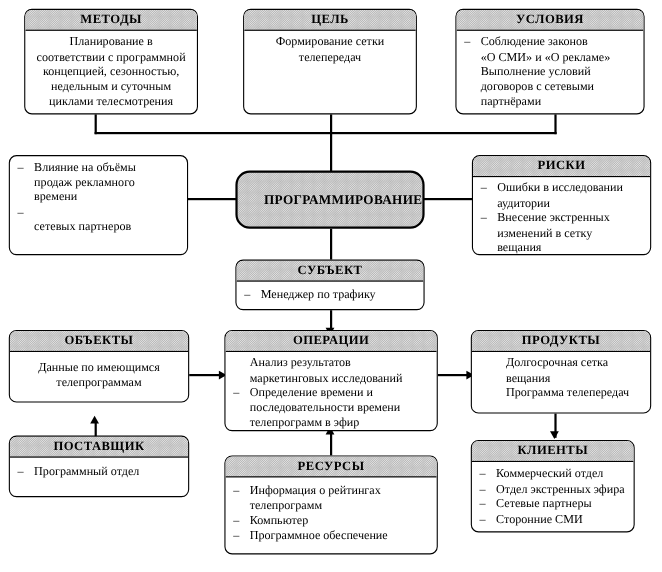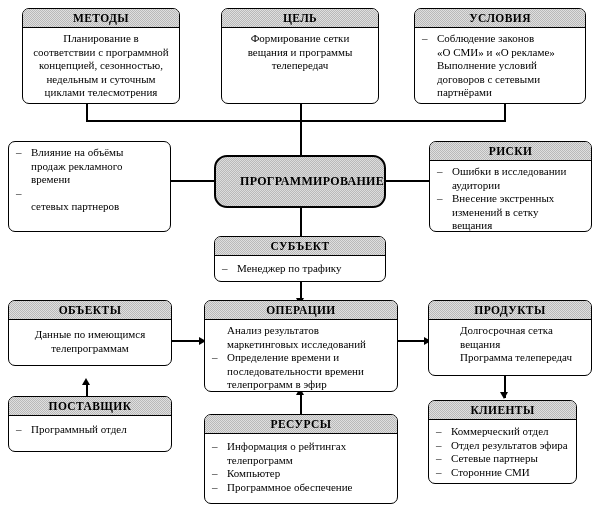--- a/index.html
+++ b/index.html
@@ -156,21 +156,20 @@
       <p>концепцией, сезонностью,</p>
       <p>недельным и суточным</p>
       <p>циклами телесмотрения</p>
     </div>
   </div>
 
   <div class="box" style="left:221px;top:8px;width:158px;height:96px;">
     <div class="hdr">ЦЕЛЬ</div>
     <div class="body plain" style="">
       <p>Формирование сетки</p>
-      <p>вещания и программы</p>
       <p>телепередач</p>
     </div>
   </div>
 
   <div class="box" style="left:414px;top:8px;width:172px;height:96px;">
     <div class="hdr">УСЛОВИЯ</div>
     <div class="body">
       <ul class="bul">
         <li>
           <span class="dash">–</span>
@@ -320,21 +319,21 @@
   <div class="box" style="left:428px;top:400px;width:149px;height:84px;">
     <div class="hdr">КЛИЕНТЫ</div>
     <div class="body" style="padding-top:5px;">
       <ul class="bul">
         <li>
           <span class="dash">–</span>
           <span>Коммерческий отдел</span>
         </li>
         <li>
           <span class="dash">–</span>
-          <span>Отдел результатов эфира</span>
+          <span>Отдел экстренных эфира</span>
         </li>
         <li>
           <span class="dash">–</span>
           <span>Сетевые партнеры</span>
         </li>
         <li>
           <span class="dash">–</span>
           <span>Сторонние СМИ</span>
         </li>
       </ul>

